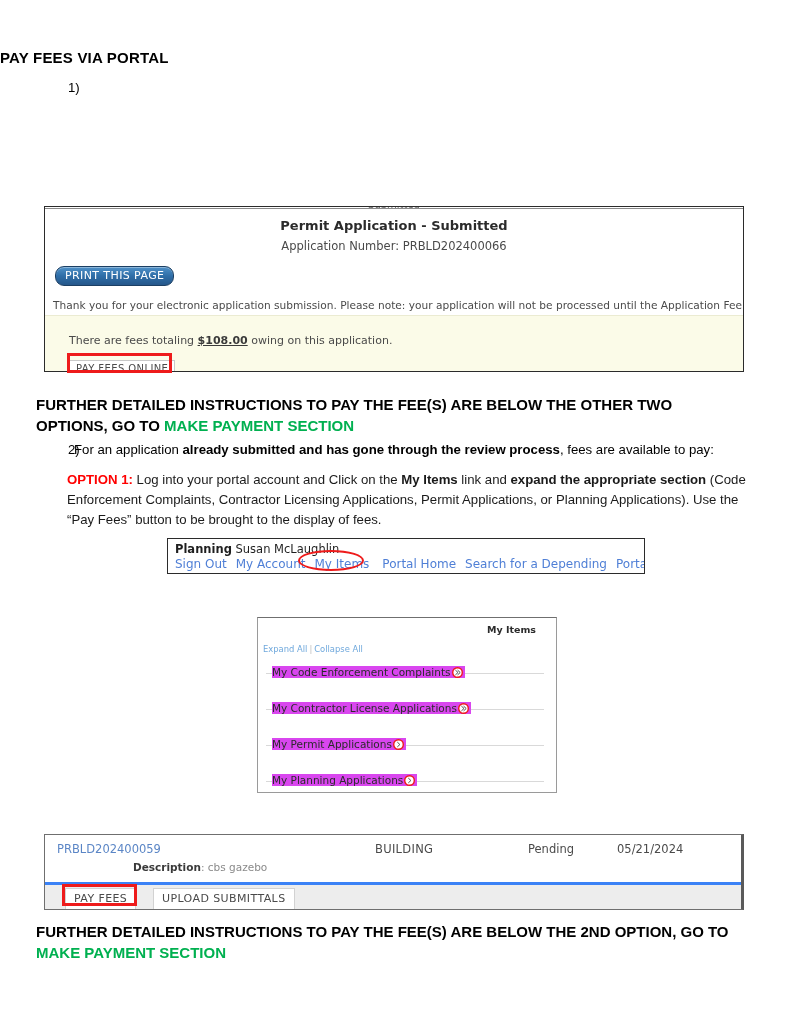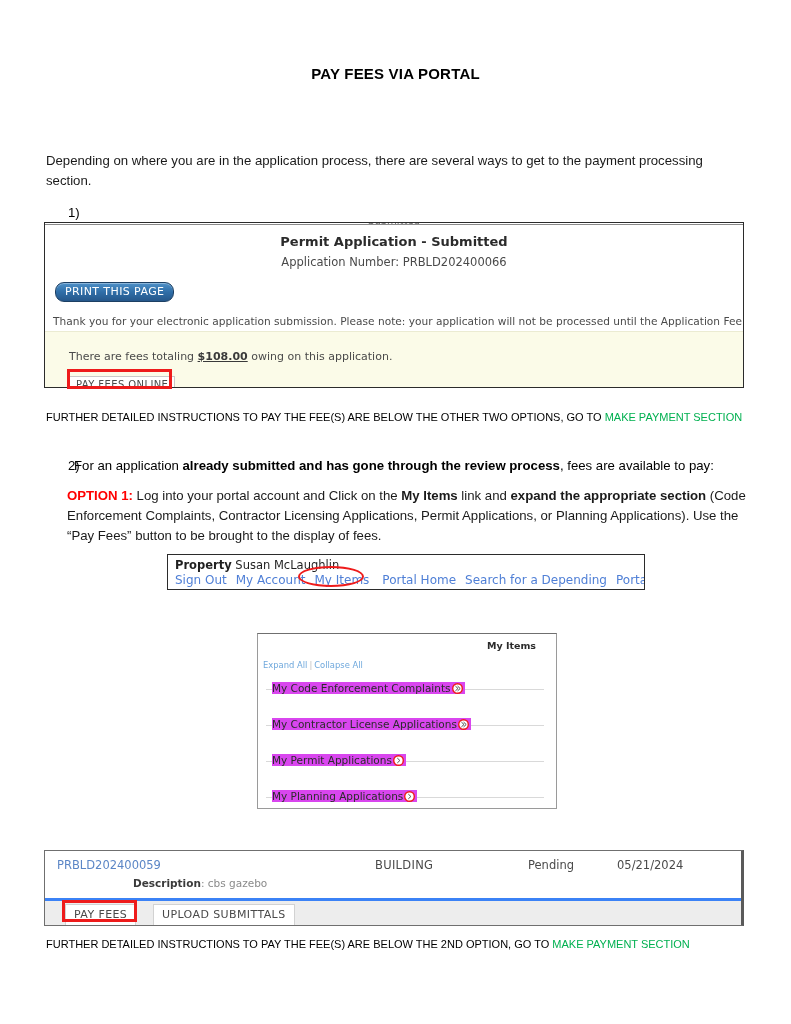--- a/index.html
+++ b/index.html
@@ -15,25 +15,24 @@
     position: relative;
     overflow: hidden;
   }
   .page {
     position: relative;
     width: 791px;
     height: 1024px;
     padding: 0;
   }
   .doc-title {
-    text-align: center;
     font-size: 15px;
     font-weight: bold;
     letter-spacing: 0.2px;
-    margin: 16px;
+    margin: 0;
     padding-top: 49px;
   }
   .body-text {
     font-size: 13.2px;
     line-height: 1.5;
     color: #1a1a1a;
   }
   .intro {
     margin: 0;
     padding: 53px 46px 0 46px;
@@ -141,24 +140,24 @@
   .redbox {
     position: absolute;
     border: 3px solid #ee1b1b;
     box-sizing: border-box;
     pointer-events: none;
   }
 
   
   .caps-note {
     position: absolute;
-    left: 46px;
+    left: 36px;
     width: 700px;
-    font-size: 11px;
-    font-weight: normal;
+    font-size: 15px;
+    font-weight: bold;
     line-height: 1.42;
   }
   .green { color: #00b050; }
   .red   { color: #ff0000; }
 
   
   .shot2 {
     position: absolute;
     left: 167px;
     top: 538px;
@@ -308,21 +307,20 @@
     padding: 3px 8px 4px 8px;
   }
 </style>
 </head>
 <body>
 
 <div class="page">
 
   <div class="doc-title">PAY FEES VIA PORTAL</div>
 
-  <div class="intro body-text">Depending on where you are in the application process, there are several ways to get to the payment processing section.</div>
 
   <div class="list-item">
     <div class="list-num">1)</div>
   </div>
 
   <div class="shot1">
     <div class="shot1-clip">Submitted</div>
     <div class="shot1-h1">Permit Application - Submitted</div>
     <div class="shot1-h2">Application Number: PRBLD202400066</div>
     <div class="print-btn">PRINT THIS PAGE</div>
@@ -339,21 +337,21 @@
   <div class="caps-note" style="top:394px;"><span>FURTHER DETAILED INSTRUCTIONS TO PAY THE FEE(S) ARE BELOW THE OTHER TWO OPTIONS, GO TO </span><span class="green">MAKE PAYMENT SECTION</span></div>
 
   <div class="list-item" style="position:absolute; left:0; top:440px; width:791px; padding-top:0;">
     <div class="list-num">2)</div>
     <div class="list-body"><span>For an application </span><b>already submitted and has gone through the review process</b><span>, fees are available to pay:</span></div>
   </div>
 
   <div class="body-text" style="position:absolute; left:67px; top:470px; width:680px;"><b class="red">OPTION 1:</b><span> Log into your portal account and Click on the </span><b>My Items</b><span> link and </span><b>expand the appropriate section</b><span> (Code Enforcement Complaints, Contractor Licensing Applications, Permit Applications, or Planning Applications). Use the “Pay Fees” button to be brought to the display of fees.</span></div>
 
   <div class="shot2">
-    <div class="welcome-line"><span class="w">Property</span> <span>Susan McLaughlin</span></div>
+    <div class="welcome-line"><span class="w">Planning</span> <span>Susan McLaughlin</span></div>
     <div class="nav-line">
       <span>Sign Out</span><span>My Account</span><span style="margin-right:13px;">My Items</span><span>Portal Home</span><span>Search for a Depending</span><span style="margin-right:0;">Portal FAQs</span>
     </div>
   </div>
 
   <div class="ellipse" style="left:298px; top:550px; width:66px; height:21px;"></div>
 
   <div class="shot3">
     <div class="myitems-title">My Items</div>
     <div class="expand-links"><span>Expand All</span><span class="sep">|</span><span>Collapse All</span></div>

